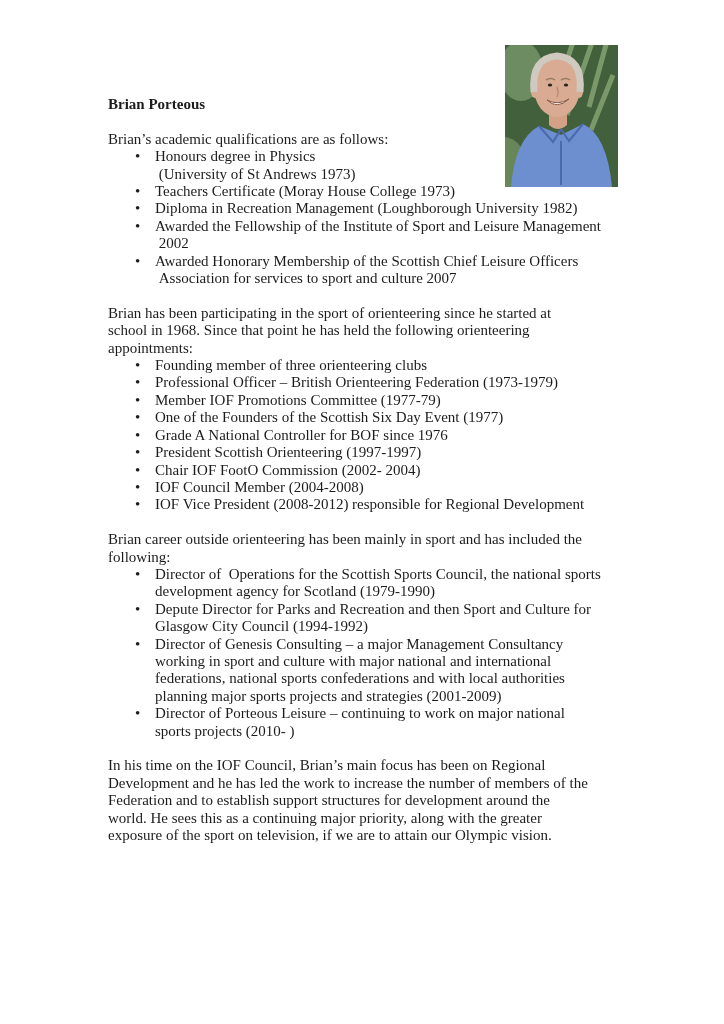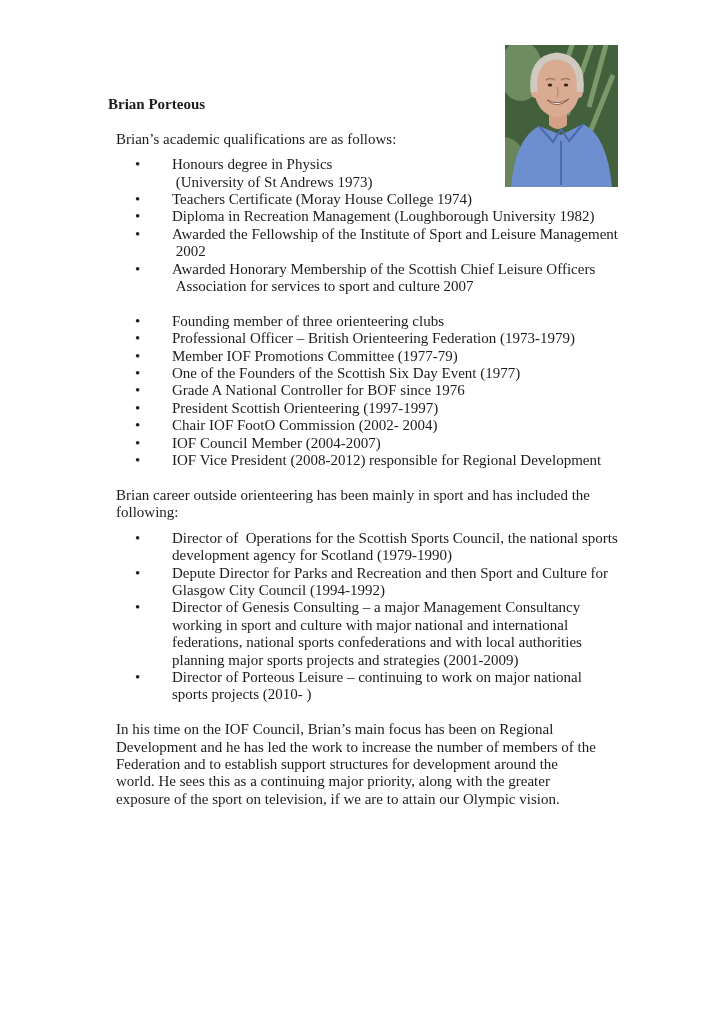--- a/index.html
+++ b/index.html
@@ -24,21 +24,21 @@
     width: 562px;
     font-size: 15px;
     line-height: 17.4px;
   }
   .title {
     font-weight: bold;
     margin: 0 0 17.4px 0;
     white-space: pre-wrap;
   }
   p.para {
-    margin: 8px;
+    margin: 0;
     white-space: pre-wrap;
   }
   p.para.gap-after {
     margin-bottom: 17.4px;
   }
   ul.bullets {
     list-style: none;
     margin: 0 0 17.4px 0;
     padding: 0;
   }
@@ -47,21 +47,20 @@
     align-items: flex-start;
     padding-left: 27px;
   }
   ul.bullets .bullet {
     flex: 0 0 20px;
     width: 20px;
   }
   ul.bullets .li-text {
     flex: 1 1 auto;
     white-space: pre-wrap;
-    margin-left: 17px;
   }
   .photo {
     position: absolute;
     left: 505px;
     top: 45px;
     width: 113px;
     height: 142px;
   }
   .photo svg {
     display: block;
@@ -112,38 +111,41 @@
 
     <p class="para">Brian’s academic qualifications are as follows:</p>
     <ul class="bullets">
         <li>
           <span class="bullet">•</span>
           <span class="li-text">Honours degree in Physics
  (University of St Andrews 1973)</span>
         </li>
         <li>
           <span class="bullet">•</span>
-          <span class="li-text">Teachers Certificate (Moray House College 1974)</span>
+          <span class="li-text">Teachers Certificate (Moray House College 1973)</span>
         </li>
         <li>
           <span class="bullet">•</span>
           <span class="li-text">Diploma in Recreation Management (Loughborough University 1982)</span>
         </li>
         <li>
           <span class="bullet">•</span>
           <span class="li-text">Awarded the Fellowship of the Institute of Sport and Leisure Management
  2002</span>
         </li>
         <li>
           <span class="bullet">•</span>
           <span class="li-text">Awarded Honorary Membership of the Scottish Chief Leisure Officers
  Association for services to sport and culture 2007</span>
         </li>
       </ul>
 
+    <p class="para">Brian has been participating in the sport of orienteering since he started at
+school in 1968. Since that point he has held the following orienteering
+appointments:</p>
     <ul class="bullets">
         <li>
           <span class="bullet">•</span>
           <span class="li-text">Founding member of three orienteering clubs</span>
         </li>
         <li>
           <span class="bullet">•</span>
           <span class="li-text">Professional Officer – British Orienteering Federation (1973-1979)</span>
         </li>
         <li>
@@ -161,21 +163,21 @@
         <li>
           <span class="bullet">•</span>
           <span class="li-text">President Scottish Orienteering (1997-1997)</span>
         </li>
         <li>
           <span class="bullet">•</span>
           <span class="li-text">Chair IOF FootO Commission (2002- 2004)</span>
         </li>
         <li>
           <span class="bullet">•</span>
-          <span class="li-text">IOF Council Member (2004-2007)</span>
+          <span class="li-text">IOF Council Member (2004-2008)</span>
         </li>
         <li>
           <span class="bullet">•</span>
           <span class="li-text">IOF Vice President (2008-2012) responsible for Regional Development</span>
         </li>
       </ul>
 
     <p class="para">Brian career outside orienteering has been mainly in sport and has included the
 following:</p>
     <ul class="bullets">

